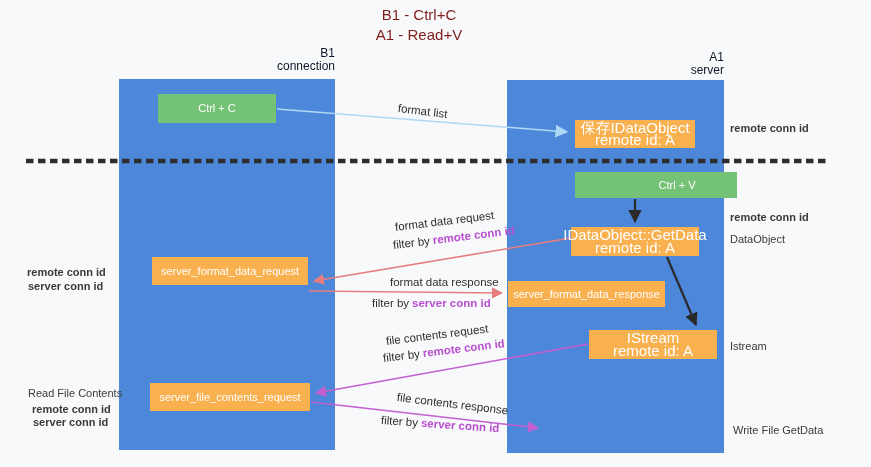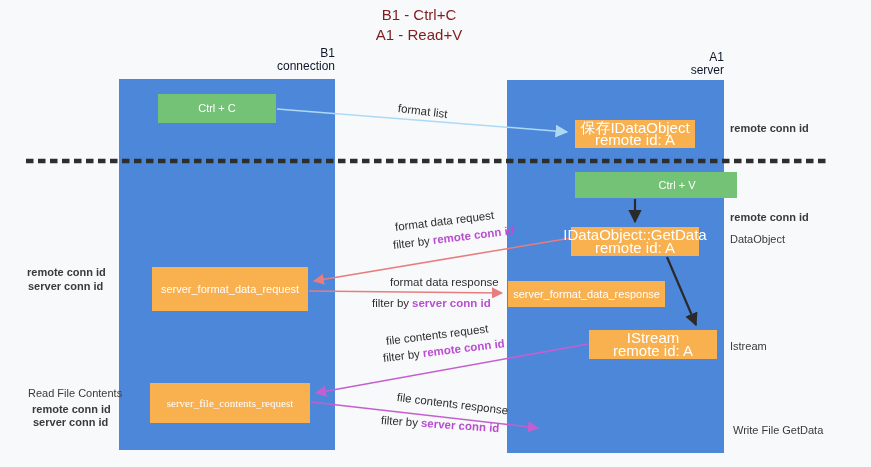--- a/index.html
+++ b/index.html
@@ -111,34 +111,34 @@
 
   <div class="box green" style="left:575px;top:172px;width:120px;height:26px;padding-left:42px;">
     <div class="l1">Ctrl + V</div>
   </div>
 
   <div class="box orange two" style="left:571px;top:227px;width:128px;height:29px;">
     <div class="l1">IDataObject::GetData</div>
     <div class="l2">remote id: A</div>
   </div>
 
-  <div class="box orange" style="left:152px;top:267px;width:156px;height:44px;">
+  <div class="box orange" style="left:152px;top:257px;width:156px;height:28px;">
     <div class="l1">server_format_data_request</div>
   </div>
 
   <div class="box orange" style="left:508px;top:281px;width:157px;height:26px;">
     <div class="l1">server_format_data_response</div>
   </div>
 
   <div class="box orange two" style="left:589px;top:330px;width:128px;height:29px;">
     <div class="l1">IStream</div>
     <div class="l2">remote id: A</div>
   </div>
 
-  <div class="box orange" style="left:150px;top:383px;width:160px;height:40px;font-family:Liberation Serif, serif;">
+  <div class="box orange" style="left:150px;top:383px;width:160px;height:28px;">
     <div class="l1">server_file_contents_request</div>
   </div>
 
 
   <div class="flabel" style="left:398px;top:102px;transform:rotate(7deg);">format list</div>
 
   <div class="flabel" style="left:395px;top:221px;transform:rotate(-7deg);">format data request</div>
   <div class="flabel" style="left:393px;top:239px;transform:rotate(-7deg);">
     <span class="pre">filter by</span><span class="magenta">remote conn id</span>
   </div>

